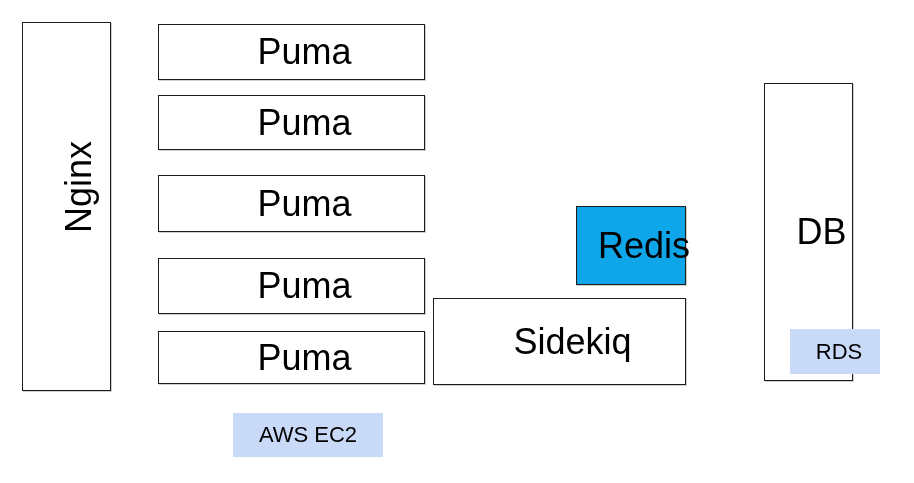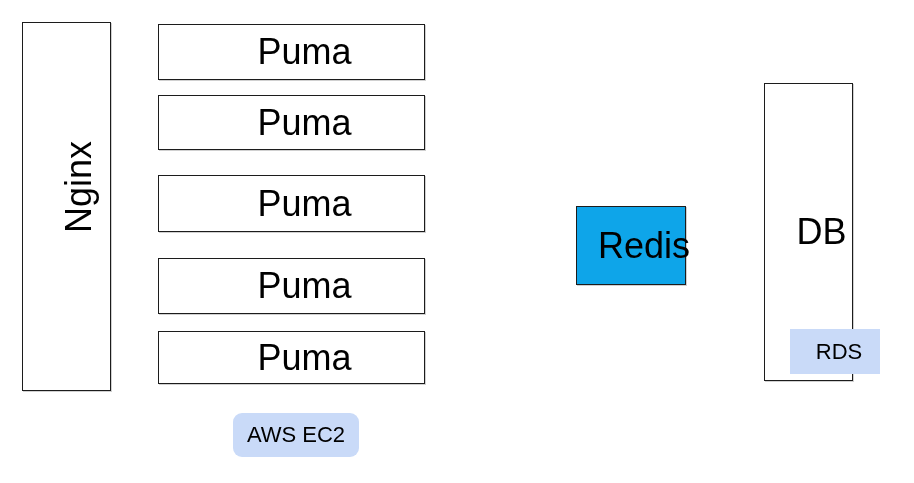--- a/index.html
+++ b/index.html
@@ -47,21 +47,21 @@
   #nginx .vtext { transform: rotate(-90deg) translateX(20px); transform-origin: center center; }
   #puma-0  { left: 158px; top: 24px;  width: 267px; height: 56px; }
   #puma-1  { left: 158px; top: 95px;  width: 267px; height: 55px; }
   #puma-2  { left: 158px; top: 175px; width: 267px; height: 57px; }
   #puma-3  { left: 158px; top: 258px; width: 267px; height: 56px; }
   #puma-4  { left: 158px; top: 331px; width: 267px; height: 53px; }
   #redis   { left: 576px; top: 206px; width: 110px; height: 79px; }
   #sidekiq { left: 433px; top: 298px; width: 253px; height: 87px; }
   #db      { left: 764px; top: 62px;  width: 89px;  height: 298px; margin-top: 21px; }
   #rds     { left: 790px; top: 329px; width: 90px;  height: 45px; }
-  #aws-ec2 { left: 233px; top: 413px; width: 126px; height: 44px; border-radius: 9px; }
+  #aws-ec2 { left: 233px; top: 413px; width: 150px; height: 44px; }
 </style>
 </head>
 <body>
 
 <div class="canvas">
 
   <div class="node" id="nginx" style="border-color: rgb(28, 28, 28); background: rgb(255, 255, 255); color: rgb(0, 0, 0);">
     <span class="vtext">Nginx</span>
   </div>
 
@@ -78,20 +78,23 @@
     <span>Puma</span>
   </div>
   <div class="node" id="puma-4" style="border-color: rgb(28, 28, 28); background: rgb(255, 255, 255); color: rgb(0, 0, 0);">
     <span>Puma</span>
   </div>
 
   <div class="node" id="redis" style="border-color: rgb(28, 28, 28); background: #0ea5e9; color: rgb(0, 0, 0); align-items: center;">
     <span>Redis</span>
   </div>
 
+  <div class="node" id="sidekiq" style="border-color: rgb(28, 28, 28); background: rgb(255, 255, 255); color: rgb(0, 0, 0);">
+    <span>Sidekiq</span>
+  </div>
 
   <div class="node" id="db" style="border-color: rgb(28, 28, 28); background: rgb(255, 255, 255); color: rgb(0, 0, 0);">
     <span>DB</span>
   </div>
 
   <div class="tag" id="rds" style="background: rgb(201, 218, 248); color: rgb(0, 0, 0); padding-left: 8px;">
     <span>RDS</span>
   </div>
 
   <div class="tag" id="aws-ec2" style="background: rgb(201, 218, 248); color: rgb(0, 0, 0);">

